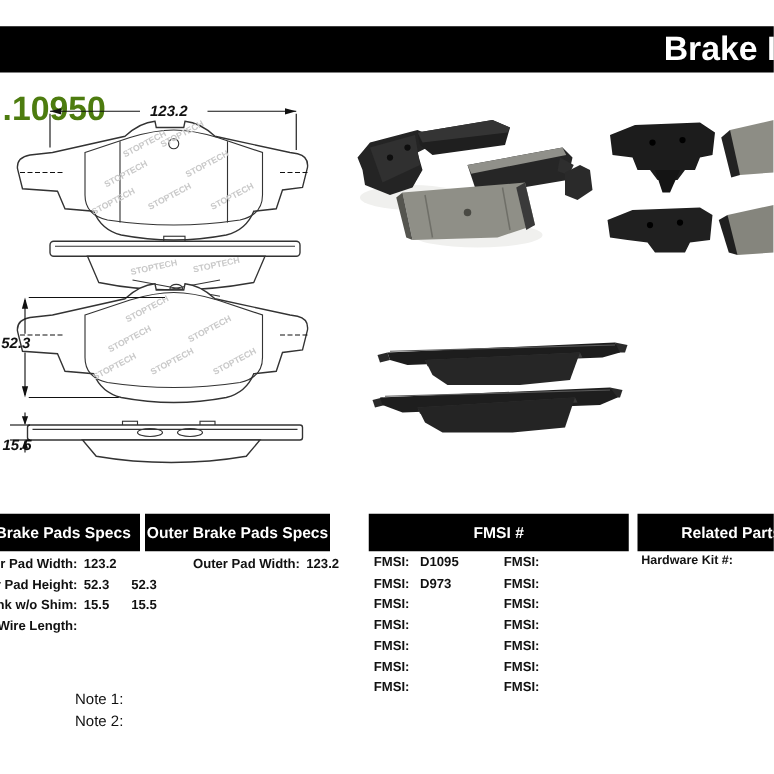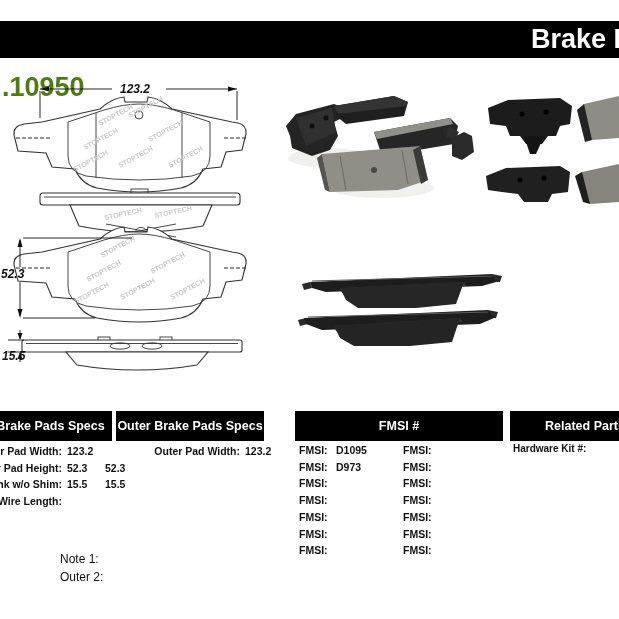--- a/index.html
+++ b/index.html
@@ -301,14 +301,14 @@
     </div>
 </div>
 
 <div class="abs col-related">
   <span>Hardware Kit #:</span>
   <span></span>
 </div>
 
 <div class="abs notes">
   <div>Note 1:</div>
-  <div>Outer 2:</div>
+  <div>Note 2:</div>
 </div>
 
 </body></html>

